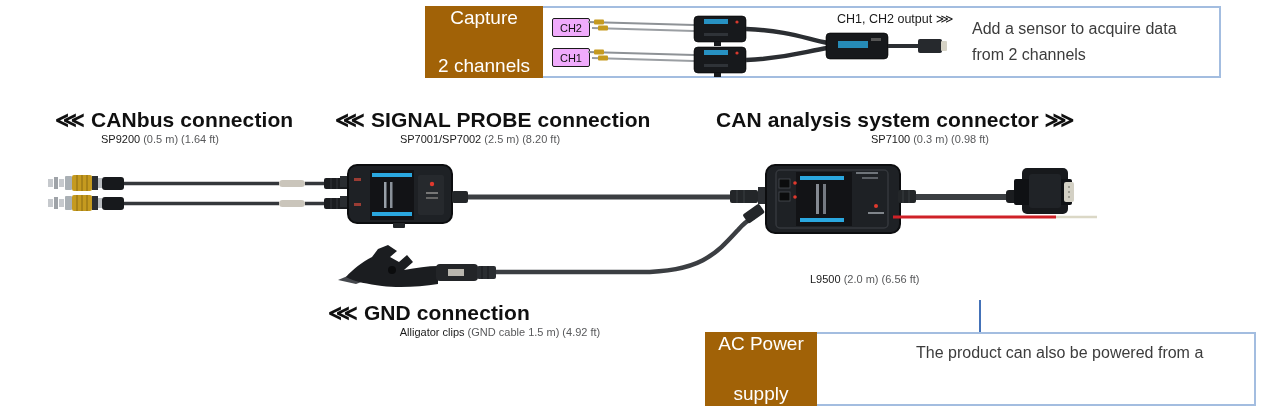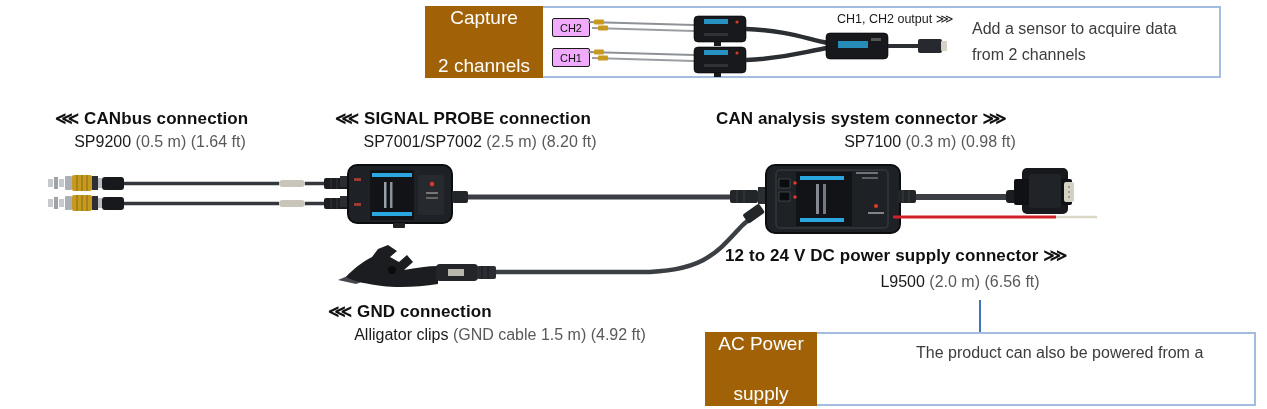--- a/index.html
+++ b/index.html
@@ -1,20 +1,20 @@
 <!DOCTYPE html>
 <html><head>
 <meta charset="utf-8">
 <style>
   html,body{margin:0;padding:0;background:#fff;}
   .canvas{position:relative;width:1267px;height:409px;background:#fff;overflow:hidden;
           font-family:"Liberation Sans",sans-serif;}
   .t{position:absolute;white-space:nowrap;}
-  .title{font-weight:bold;font-size:17px;color:#101010;letter-spacing:0.1px;}
-  .sub{font-size:16px;color:#1a1a1a;}
+  .title{font-weight:bold;font-size:21px;color:#101010;letter-spacing:0.1px;}
+  .sub{font-size:11px;color:#1a1a1a;}
   .sub .dims{color:#58595b;}
   .infobox{position:absolute;background:#fff;border:2px solid #a3bde0;box-sizing:border-box;}
   .bluelabel{position:absolute;background:#a16207;color:#fff;display:flex;flex-direction:column;
              align-items:center;justify-content:space-between;font-size:19px;line-height:24px;}
   .chbox{position:absolute;width:36px;height:17px;border:1.5px solid #1a1a1a;border-radius:2px;
          background:#f0abfc;font-size:11px;color:#111;display:flex;align-items:center;justify-content:center;}
   .desc{font-size:16px;color:#3c3c3c;}
   .outlabel{font-size:12.5px;color:#1a1a1a;}
   svg{position:absolute;left:0;top:0;}
 </style>
@@ -49,22 +49,21 @@
     <span>SP7001/SP7002</span>
     <span class="dims">(2.5 m) (8.20 ft)</span>
   </div>
 
   <div class="t title" style="left:716px;top:108px;">CAN analysis system connector ⋙</div>
   <div class="t sub" style="left:800px;top:133px;width:260px;text-align:center;">
     <span>SP7100</span>
     <span class="dims">(0.3 m) (0.98 ft)</span>
   </div>
 
-  <div class="t title" style="left:725px;top:245px;">12 to 24 V DC power supply connector ⋙</div>
-  <div class="t sub" style="left:810px;top:273px;width:300px;text-align:center;">
+  <div class="t sub" style="left:810px;top:273px;width:300px;">
     <span>L9500</span>
     <span class="dims">(2.0 m) (6.56 ft)</span>
   </div>
 
   <div class="t title" style="left:328px;top:301px;">⋘ GND connection</div>
   <div class="t sub" style="left:345px;top:326px;width:310px;text-align:center;">
     <span>Alligator clips</span>
     <span class="dims">(GND cable 1.5 m) (4.92 ft)</span>
   </div>
 

